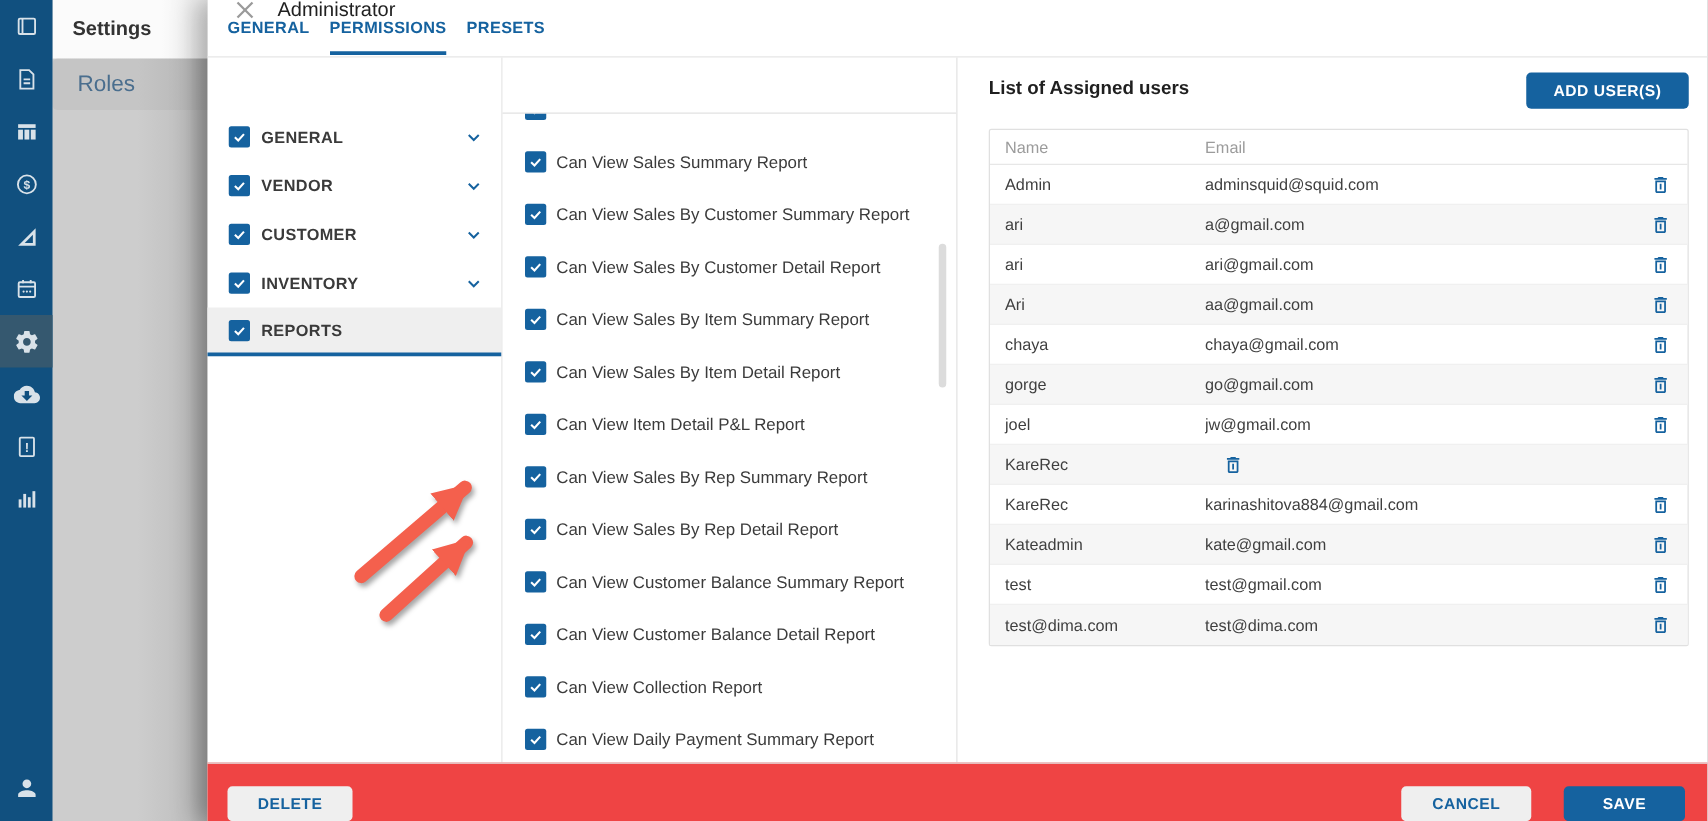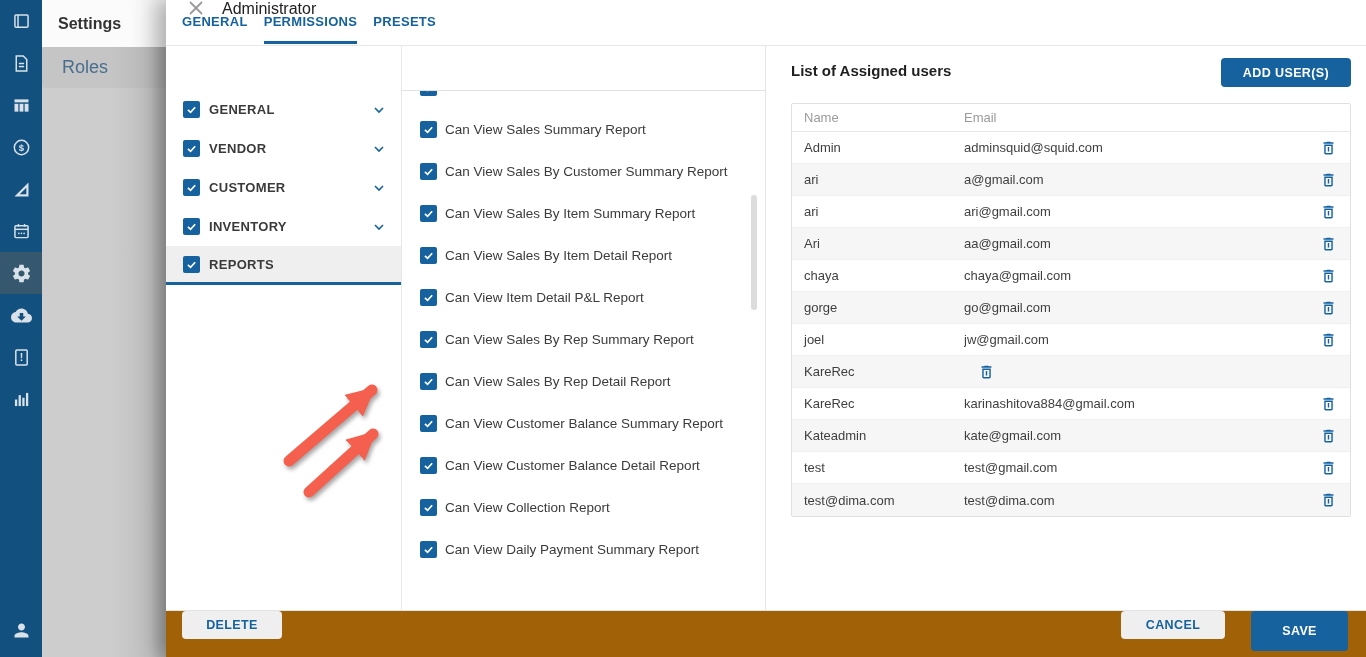--- a/index.html
+++ b/index.html
@@ -63,25 +63,25 @@
   .ut-head { display:flex; height:28px; align-items:center; color:#9b9b9b; font-size:13px; border-bottom:1px solid #e7e7e7; }
   .ut-row { display:flex; height:32px; align-items:center; font-size:13px; color:#3f3f3f; border-bottom:1px solid #f0f0f0; }
   .ut-row:nth-child(even) { background:#f6f6f6; }
   .ut-row:last-child { border-bottom:none; }
   .col-name { width:172px; padding-left:12px; overflow:hidden; white-space:nowrap; }
   .col-email { flex:1; overflow:hidden; white-space:nowrap; }
   .col-action { width:44px; display:flex; justify-content:flex-end; padding-right:13px; }
   .trash { width:17px; height:18px; cursor:pointer; }
 
   
-  .footerbar { position:absolute; left:0; right:0; bottom:0; height:47px; border-top:1px solid #e3e3e3; background:#a16207; display:flex; align-items:flex-start; }
+  .footerbar { position:absolute; left:0; right:0; bottom:0; height:47px; border-top:1px solid #e3e3e3; background:#ef4444; display:flex; align-items:flex-end; }
   .delete-btn { margin-left:16px; width:100px; height:28px; }
   .footer-right { margin-left:auto; margin-right:18px; display:flex; gap:26px; }
   .cancel-btn { width:104px; height:28px; }
-  .save-btn { width:97px; height:40px; }
+  .save-btn { width:97px; height:28px; }
 
   
   .arrows { position:absolute; left:0; top:0; z-index:20; pointer-events:none; filter:drop-shadow(2px 3px 2px rgba(0,0,0,0.35)); }
 </style>
 </head>
 <body>
 
 <div class="app">
 
   <div class="rail">
@@ -260,20 +260,28 @@
     </div>
     <span class="perm-label">Can View Sales Summary Report</span>
   </div>
             <div class="perm-row">
     <div class="cbx">
       <svg width="13" height="13" viewBox="0 0 17 17">
                   <polyline points="3.8,9 7.3,12.3 13.3,5.6" fill="none" stroke="#fff" stroke-width="2.2"></polyline>
                 </svg>
     </div>
     <span class="perm-label">Can View Sales By Customer Summary Report</span>
+  </div>
+            <div class="perm-row">
+    <div class="cbx">
+      <svg width="13" height="13" viewBox="0 0 17 17">
+                  <polyline points="3.8,9 7.3,12.3 13.3,5.6" fill="none" stroke="#fff" stroke-width="2.2"></polyline>
+                </svg>
+    </div>
+    <span class="perm-label">Can View Sales By Customer Detail Report</span>
   </div>
             <div class="perm-row">
     <div class="cbx">
       <svg width="13" height="13" viewBox="0 0 17 17">
                   <polyline points="3.8,9 7.3,12.3 13.3,5.6" fill="none" stroke="#fff" stroke-width="2.2"></polyline>
                 </svg>
     </div>
     <span class="perm-label">Can View Sales By Item Summary Report</span>
   </div>
             <div class="perm-row">

